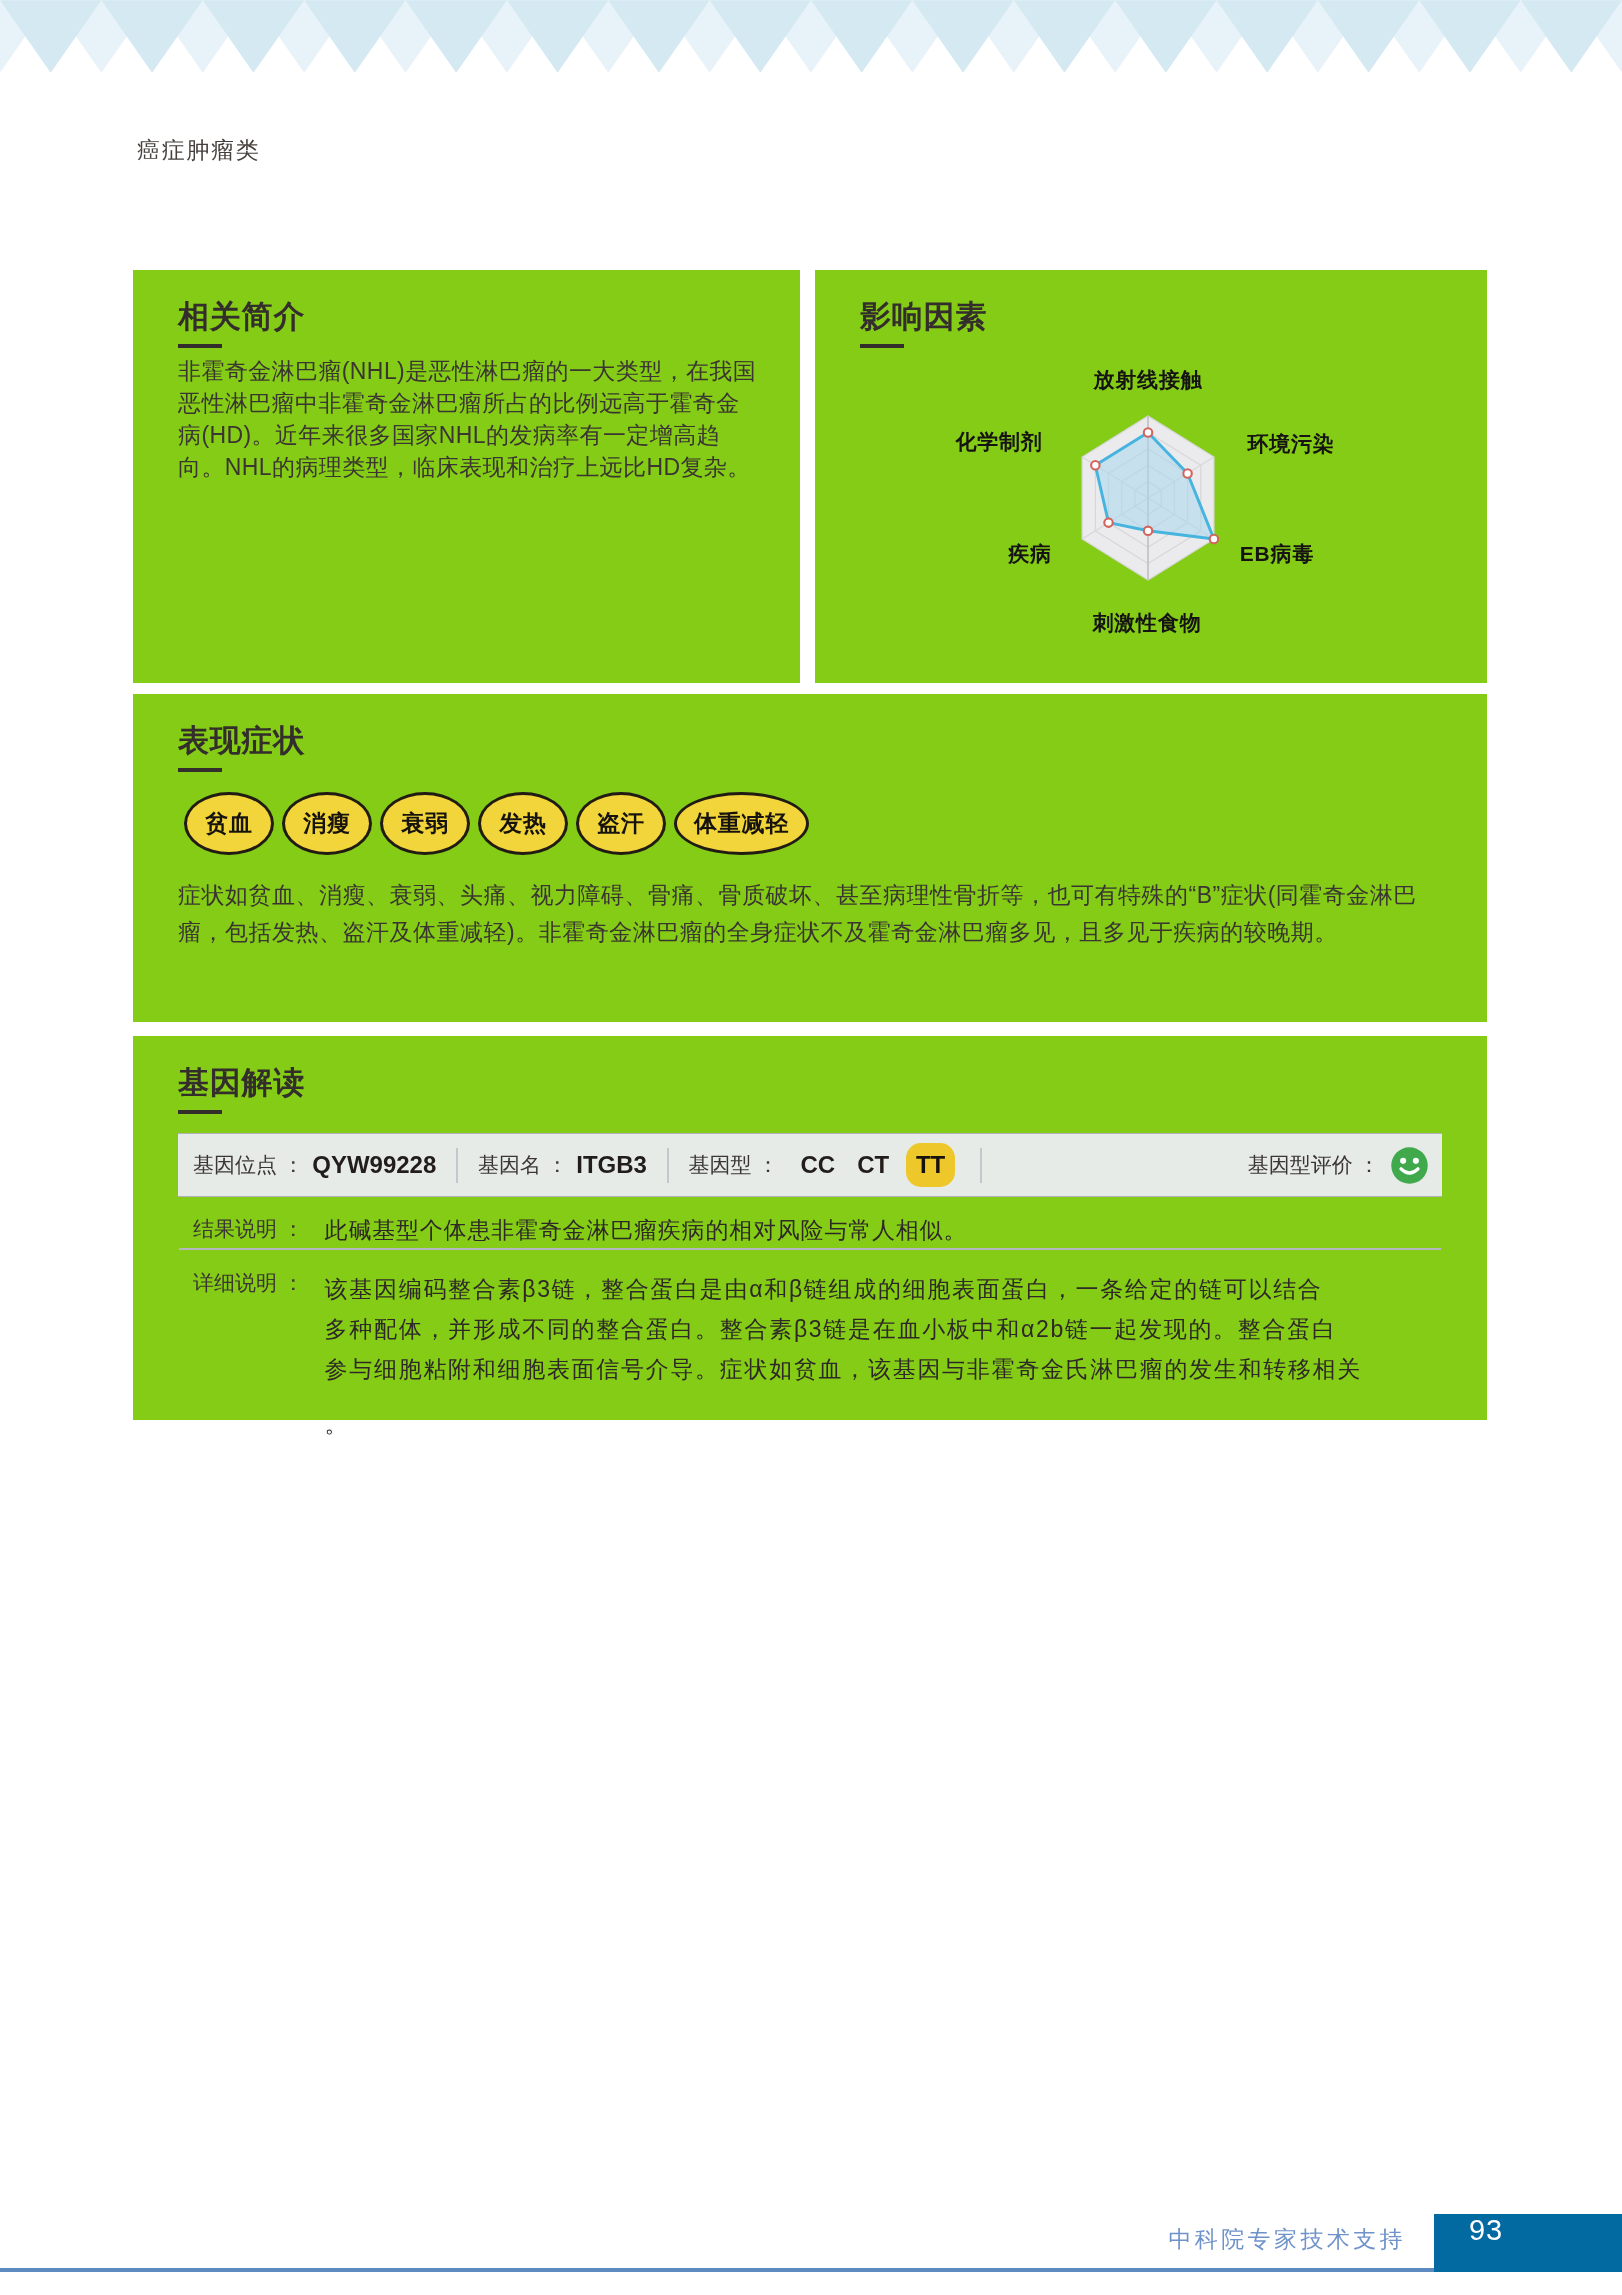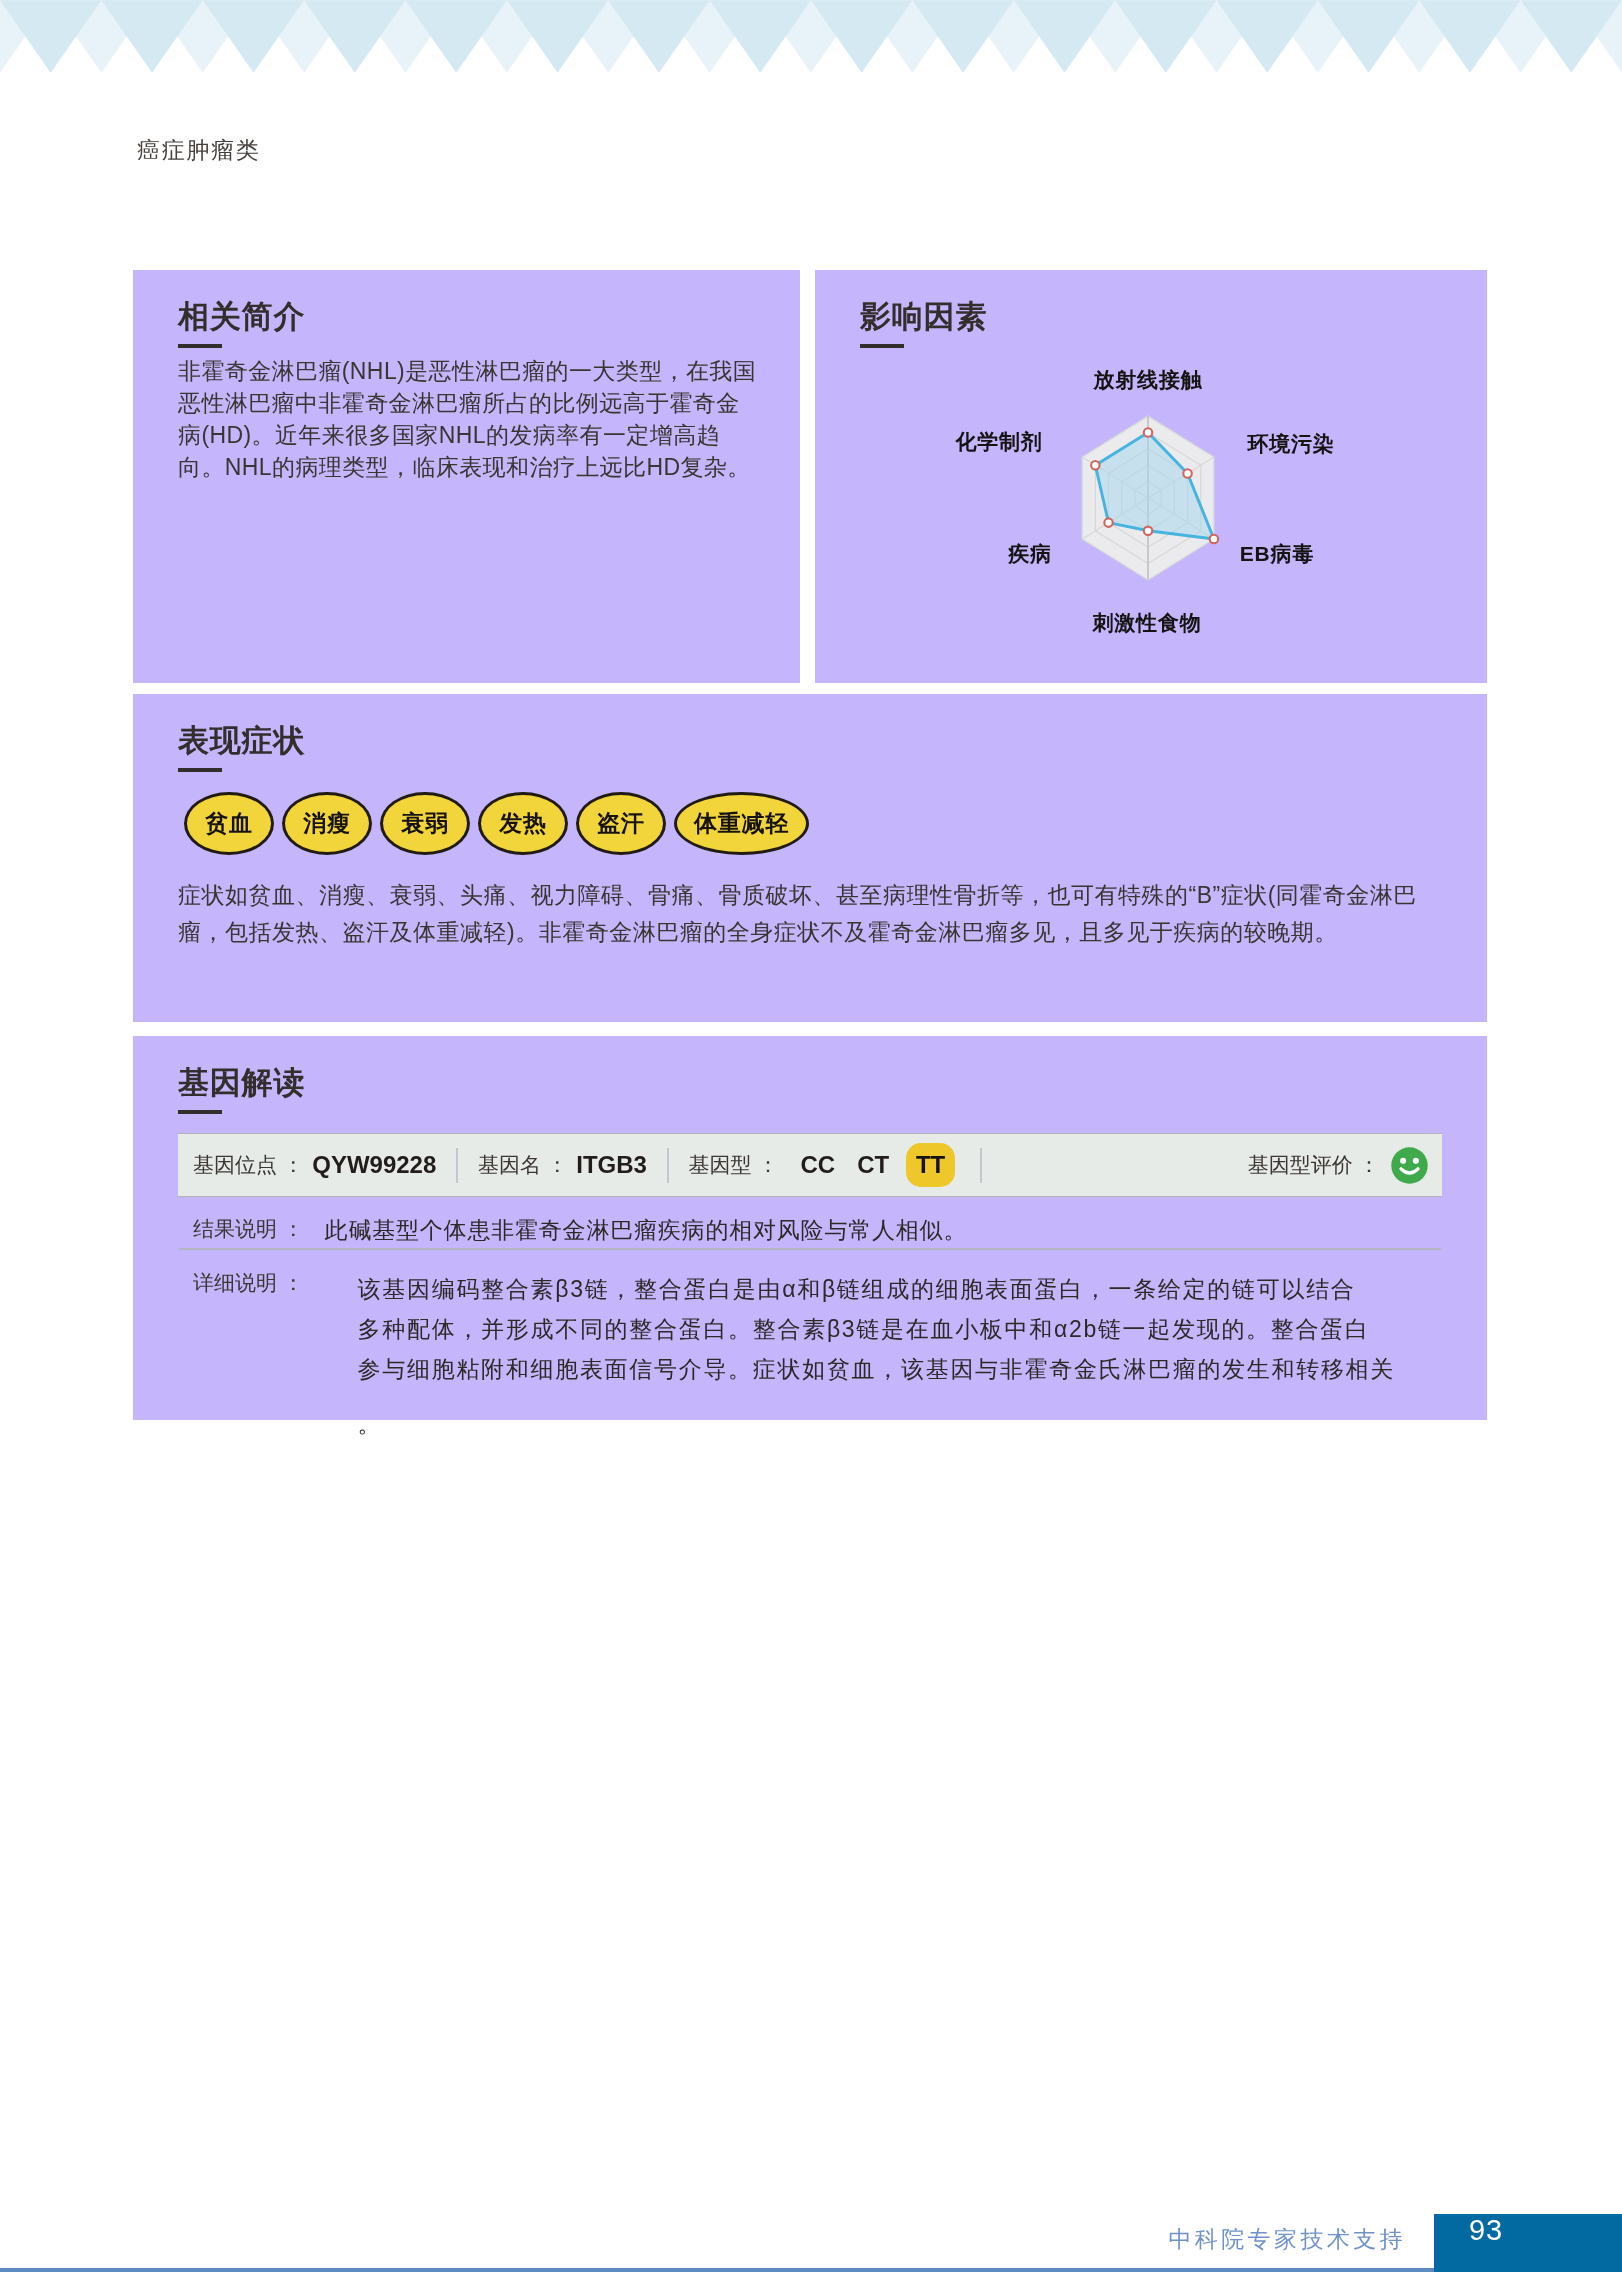--- a/index.html
+++ b/index.html
@@ -5,21 +5,21 @@
   html,body{margin:0;padding:0;}
   body{
     position:relative;width:1622px;height:2295px;background:#ffffff;
     font-family:"Liberation Sans","DejaVu Sans",sans-serif;color:#3c3733;overflow:hidden;
   }
   
   .banner{position:absolute;left:0;top:0;width:1622px;height:78px;}
   
   .category-label{position:absolute;left:137px;top:135px;font-size:23px;color:#45403c;letter-spacing:1.7px;}
   
-  .panel{position:absolute;background:#c4b5fd;box-sizing:border-box;}
+  .panel{position:absolute;background:#84cc16;box-sizing:border-box;}
   .panel-inner{padding:29px 0 0 45px;}
   .panel-title{font-size:31px;font-weight:bold;color:#332e2b;line-height:35px;letter-spacing:0.8px;}
   .title-underline{width:44px;height:4.2px;background:#332e2b;margin-top:10px;}
   .panel-intro{left:133px;top:270px;width:667px;height:413px;}
   .panel-factors{left:815px;top:270px;width:672px;height:413px;}
   .panel-symptoms{left:133px;top:694px;width:1354px;height:328px;}
   .panel-gene{left:133px;top:1036px;width:1354px;height:384px;}
   .intro-body{margin-top:6.8px;width:583px;font-size:23px;line-height:32px;color:#3a3531;letter-spacing:0.4px;}
   
   .radar-svg{position:absolute;left:0;top:0;}
@@ -45,21 +45,21 @@
   .vsep{width:1.7px;height:35px;background:#c6c6ce;margin:0 20px;flex:none;}
   .genotype-plain{font-size:24px;font-weight:bold;color:#221d1a;margin-left:22px;}
   .tt-badge{display:flex;align-items:center;justify-content:center;width:49px;height:44px;border-radius:15px;
             background:#eec82a;font-size:24px;font-weight:bold;color:#16120d;margin-left:17px;}
   .row-spacer{flex:1;}
   .smiley{margin:0 13.5px 0 10px;flex:none;display:block;}
   .result-row{position:absolute;left:60px;top:179px;display:flex;align-items:flex-start;}
   .desc-label{font-size:21px;color:#3b3632;white-space:nowrap;width:135px;flex:none;}
   .result-text{font-size:23px;color:#2e2926;letter-spacing:0.8px;margin-left:-3.4px;white-space:nowrap;}
   .gene-sep{position:absolute;left:46px;top:212px;width:1262px;height:1.7px;background:#b6b6c1;}
-  .detail-row{position:absolute;left:60px;top:233px;display:flex;align-items:flex-start;gap:33px;}
+  .detail-row{position:absolute;left:60px;top:233px;display:flex;align-items:flex-start;}
   .detail-lines{margin-left:-3.4px;}
   .detail-line{font-size:23px;color:#2e2926;letter-spacing:1.7px;line-height:40px;white-space:nowrap;}
   .detail-line.last{margin-top:15px;}
   
   .footer-line{position:absolute;left:0;top:2268px;width:1622px;height:4.2px;background:#5e8ac2;}
   .footer-support{position:absolute;right:216px;top:2224px;font-size:23px;color:#6f93c9;letter-spacing:3.4px;text-align:right;}
   .page-box{position:absolute;left:1434px;top:2214px;width:188px;height:58px;background:#0369a1;
             display:flex;align-items:flex-start;box-sizing:border-box;padding-left:35px;}
   .page-number{font-size:29px;color:#ffffff;letter-spacing:0.8px;}
 </style>

